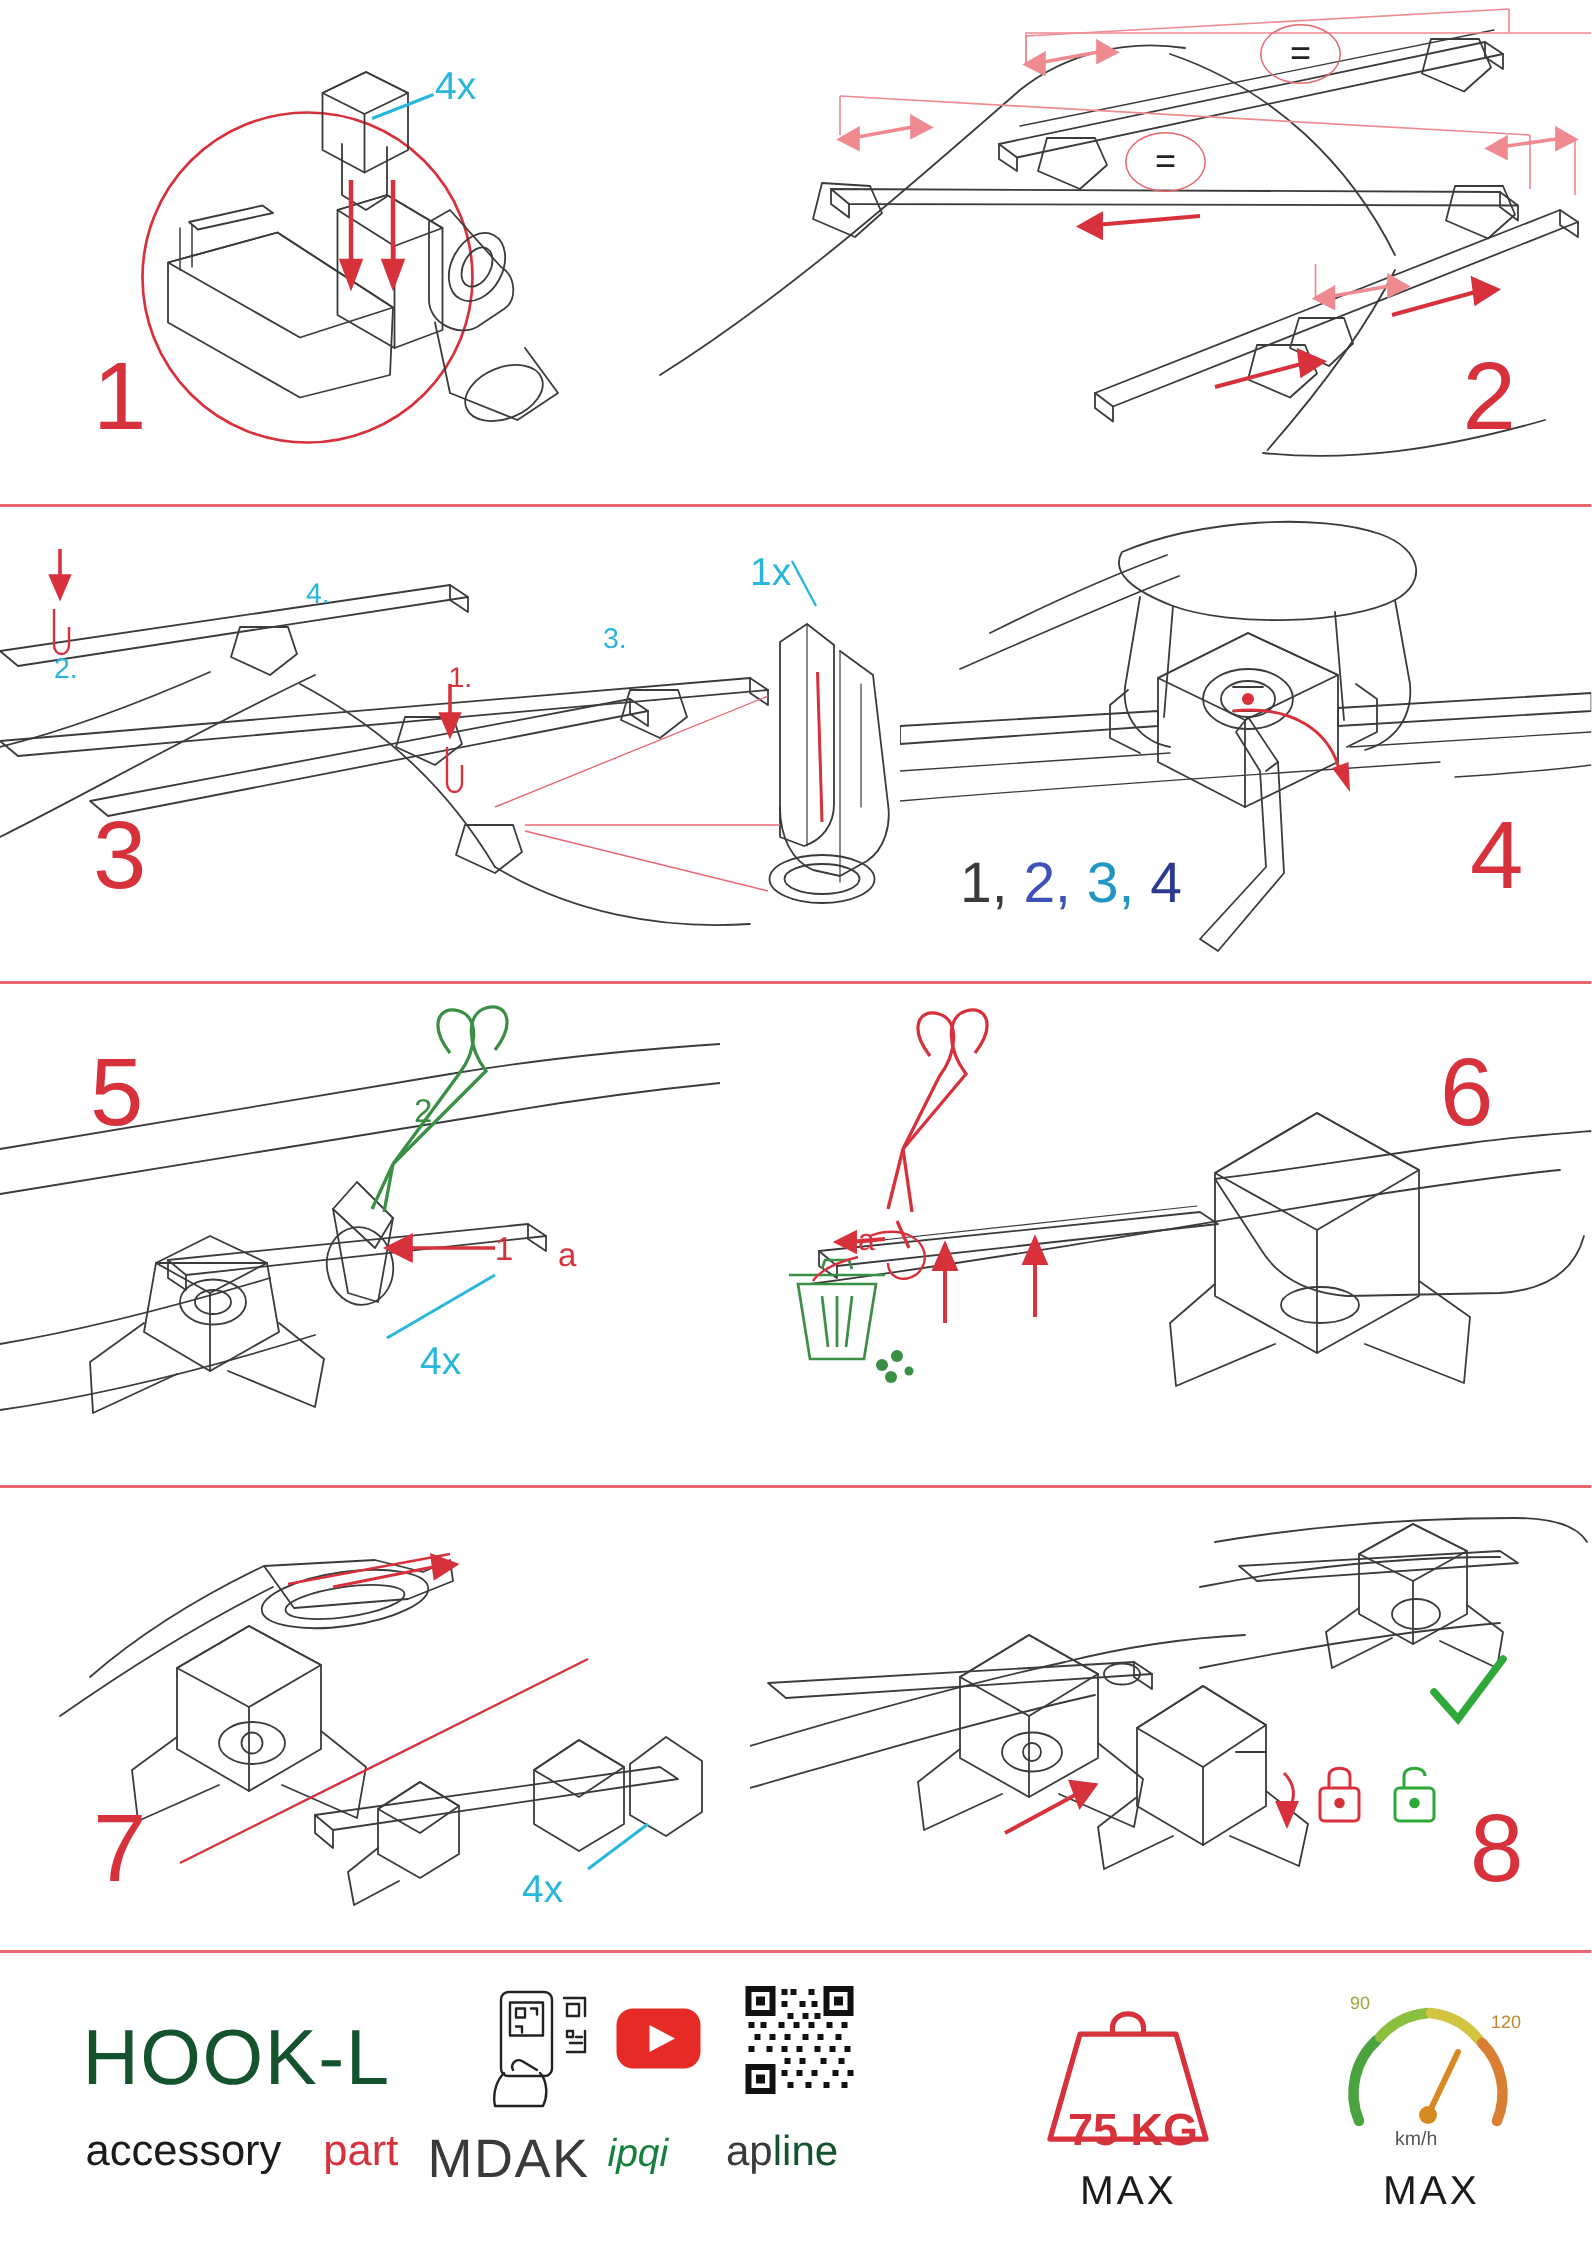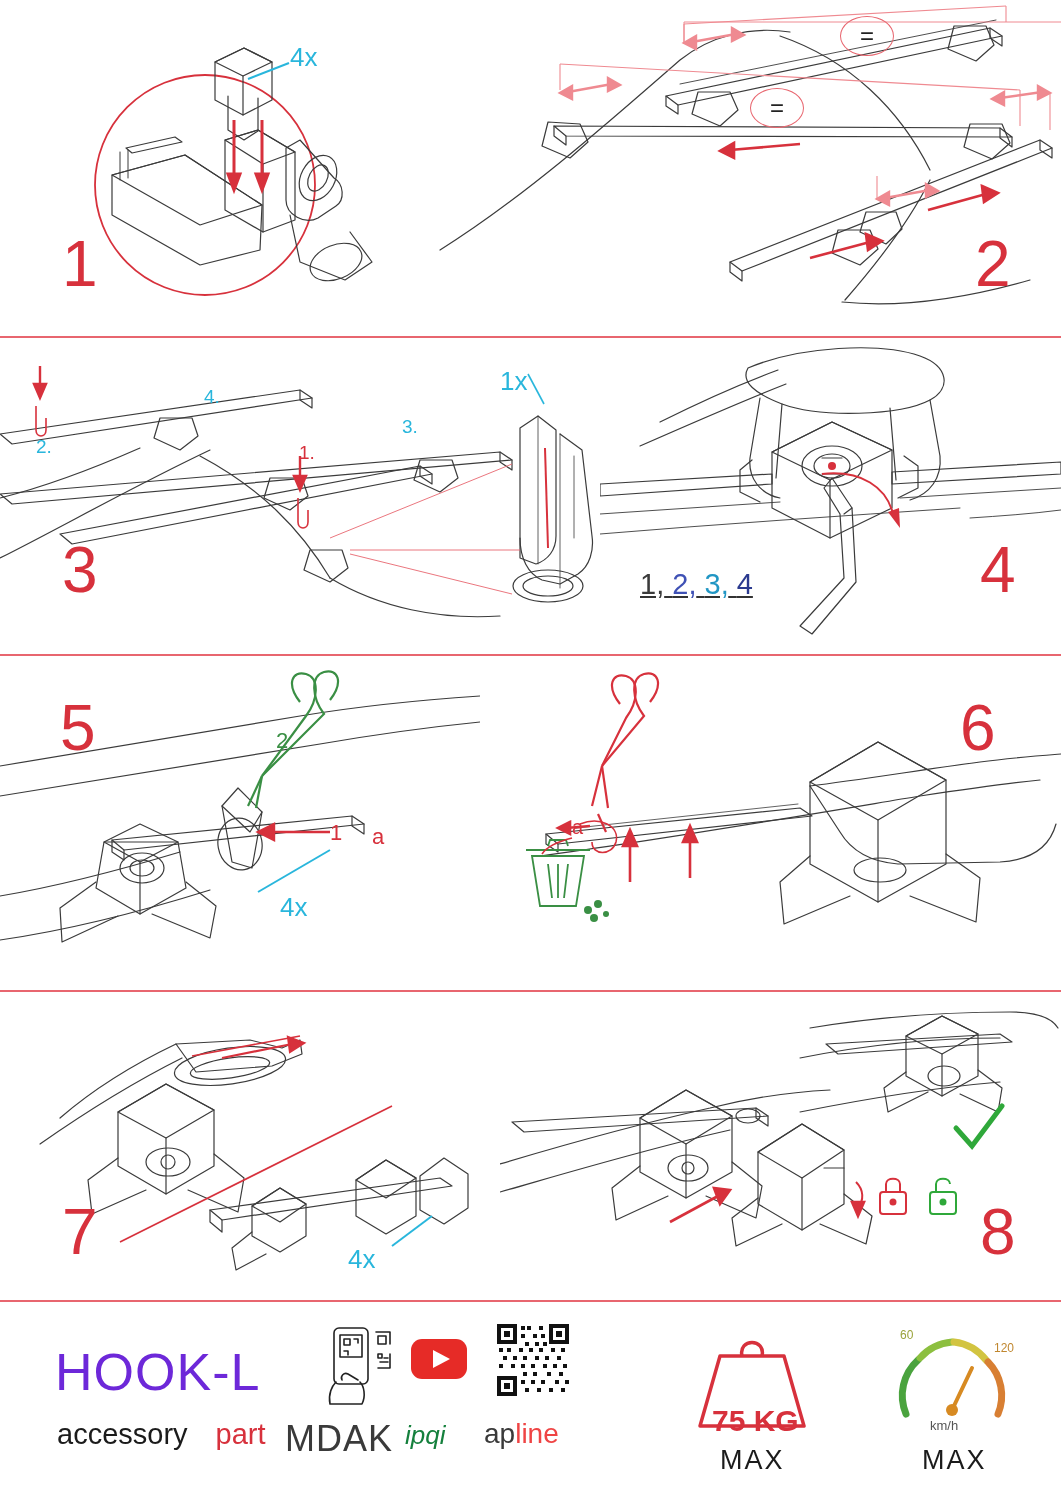--- a/index.html
+++ b/index.html
@@ -57,64 +57,63 @@
     border: 1.6px solid #e8666f;
     border-radius: 50%;
     color: #222;
     font-size: 24px;
     display: flex;
     align-items: center;
     justify-content: center;
   }
   .seq {
     position: absolute;
-    font-size: 29px;
+    font-size: 38px;
     color: #333;
     font-family: "Liberation Sans", sans-serif;
-    text-decoration: underline;
   }
   .seq .c1 { color: #3b3b3b; }
   .seq .c2 { color: #3f51b5; }
   .seq .c3 { color: #2196c4; }
   .seq .c4 { color: #2b3a8f; }
 
   
   .footer {
     position: absolute;
     left: 0;
     top: 1300px;
     width: 1061px;
     height: 200px;
   }
   .brand {
     position: absolute;
     left: 55px;
     top: 42px;
     font-size: 52px;
     letter-spacing: 1px;
-    color: #6d28d9;
+    color: #14532d;
     font-family: "Liberation Sans", sans-serif;
     font-weight: 400;
   }
   .brand-sub {
     position: absolute;
     left: 57px;
     top: 118px;
     font-size: 29px;
     color: #1b1b1b;
     font-family: "Liberation Sans", sans-serif;
   }
   .brand-sub .accent { color: #d7313c; margin-left: 28px; }
   .logo-txt {
     position: absolute;
     font-size: 27px;
     color: #3a3a3a;
     font-family: "Liberation Sans", sans-serif;
   }
-  .logo-txt .blue { color: #ef4444; text-align: right; }
+  .logo-txt .blue { color: #14532d; text-align: right; }
   .weight-val {
     position: absolute;
     font-size: 30px;
     color: #d7313c;
     font-weight: bold;
     margin-top: 26px;
   }
   .max-label {
     position: absolute;
     font-size: 27px;
@@ -701,19 +700,19 @@
           <path d="M30 36 A48 48 0 0 1 62 20" stroke="#8cbf3f"></path>
           <path d="M64 20 A48 48 0 0 1 96 38" stroke="#d2c441"></path>
           <path d="M98 40 A48 48 0 0 1 108 92" stroke="#d87f33"></path>
         </g>
         <g stroke="#d78a22" stroke-width="4" stroke-linecap="round" fill="none">
           <path d="M62 88 L82 46"></path>
         </g>
         <circle cx="62" cy="88" r="6" fill="#d78a22"></circle>
       </svg>
     </div>
-    <div class="gauge-num" style="left:900px;top:28px">60</div>
+    <div class="gauge-num" style="left:900px;top:28px">90</div>
     <div class="gauge-num" style="left:994px;top:41px;color:#c0872f">120</div>
     <div class="kmh" style="left:930px;top:118px">km/h</div>
     <div class="max-label" style="left:922px;top:145px">MAX</div>
   </div>
 
 </div>
 
 </body></html>

